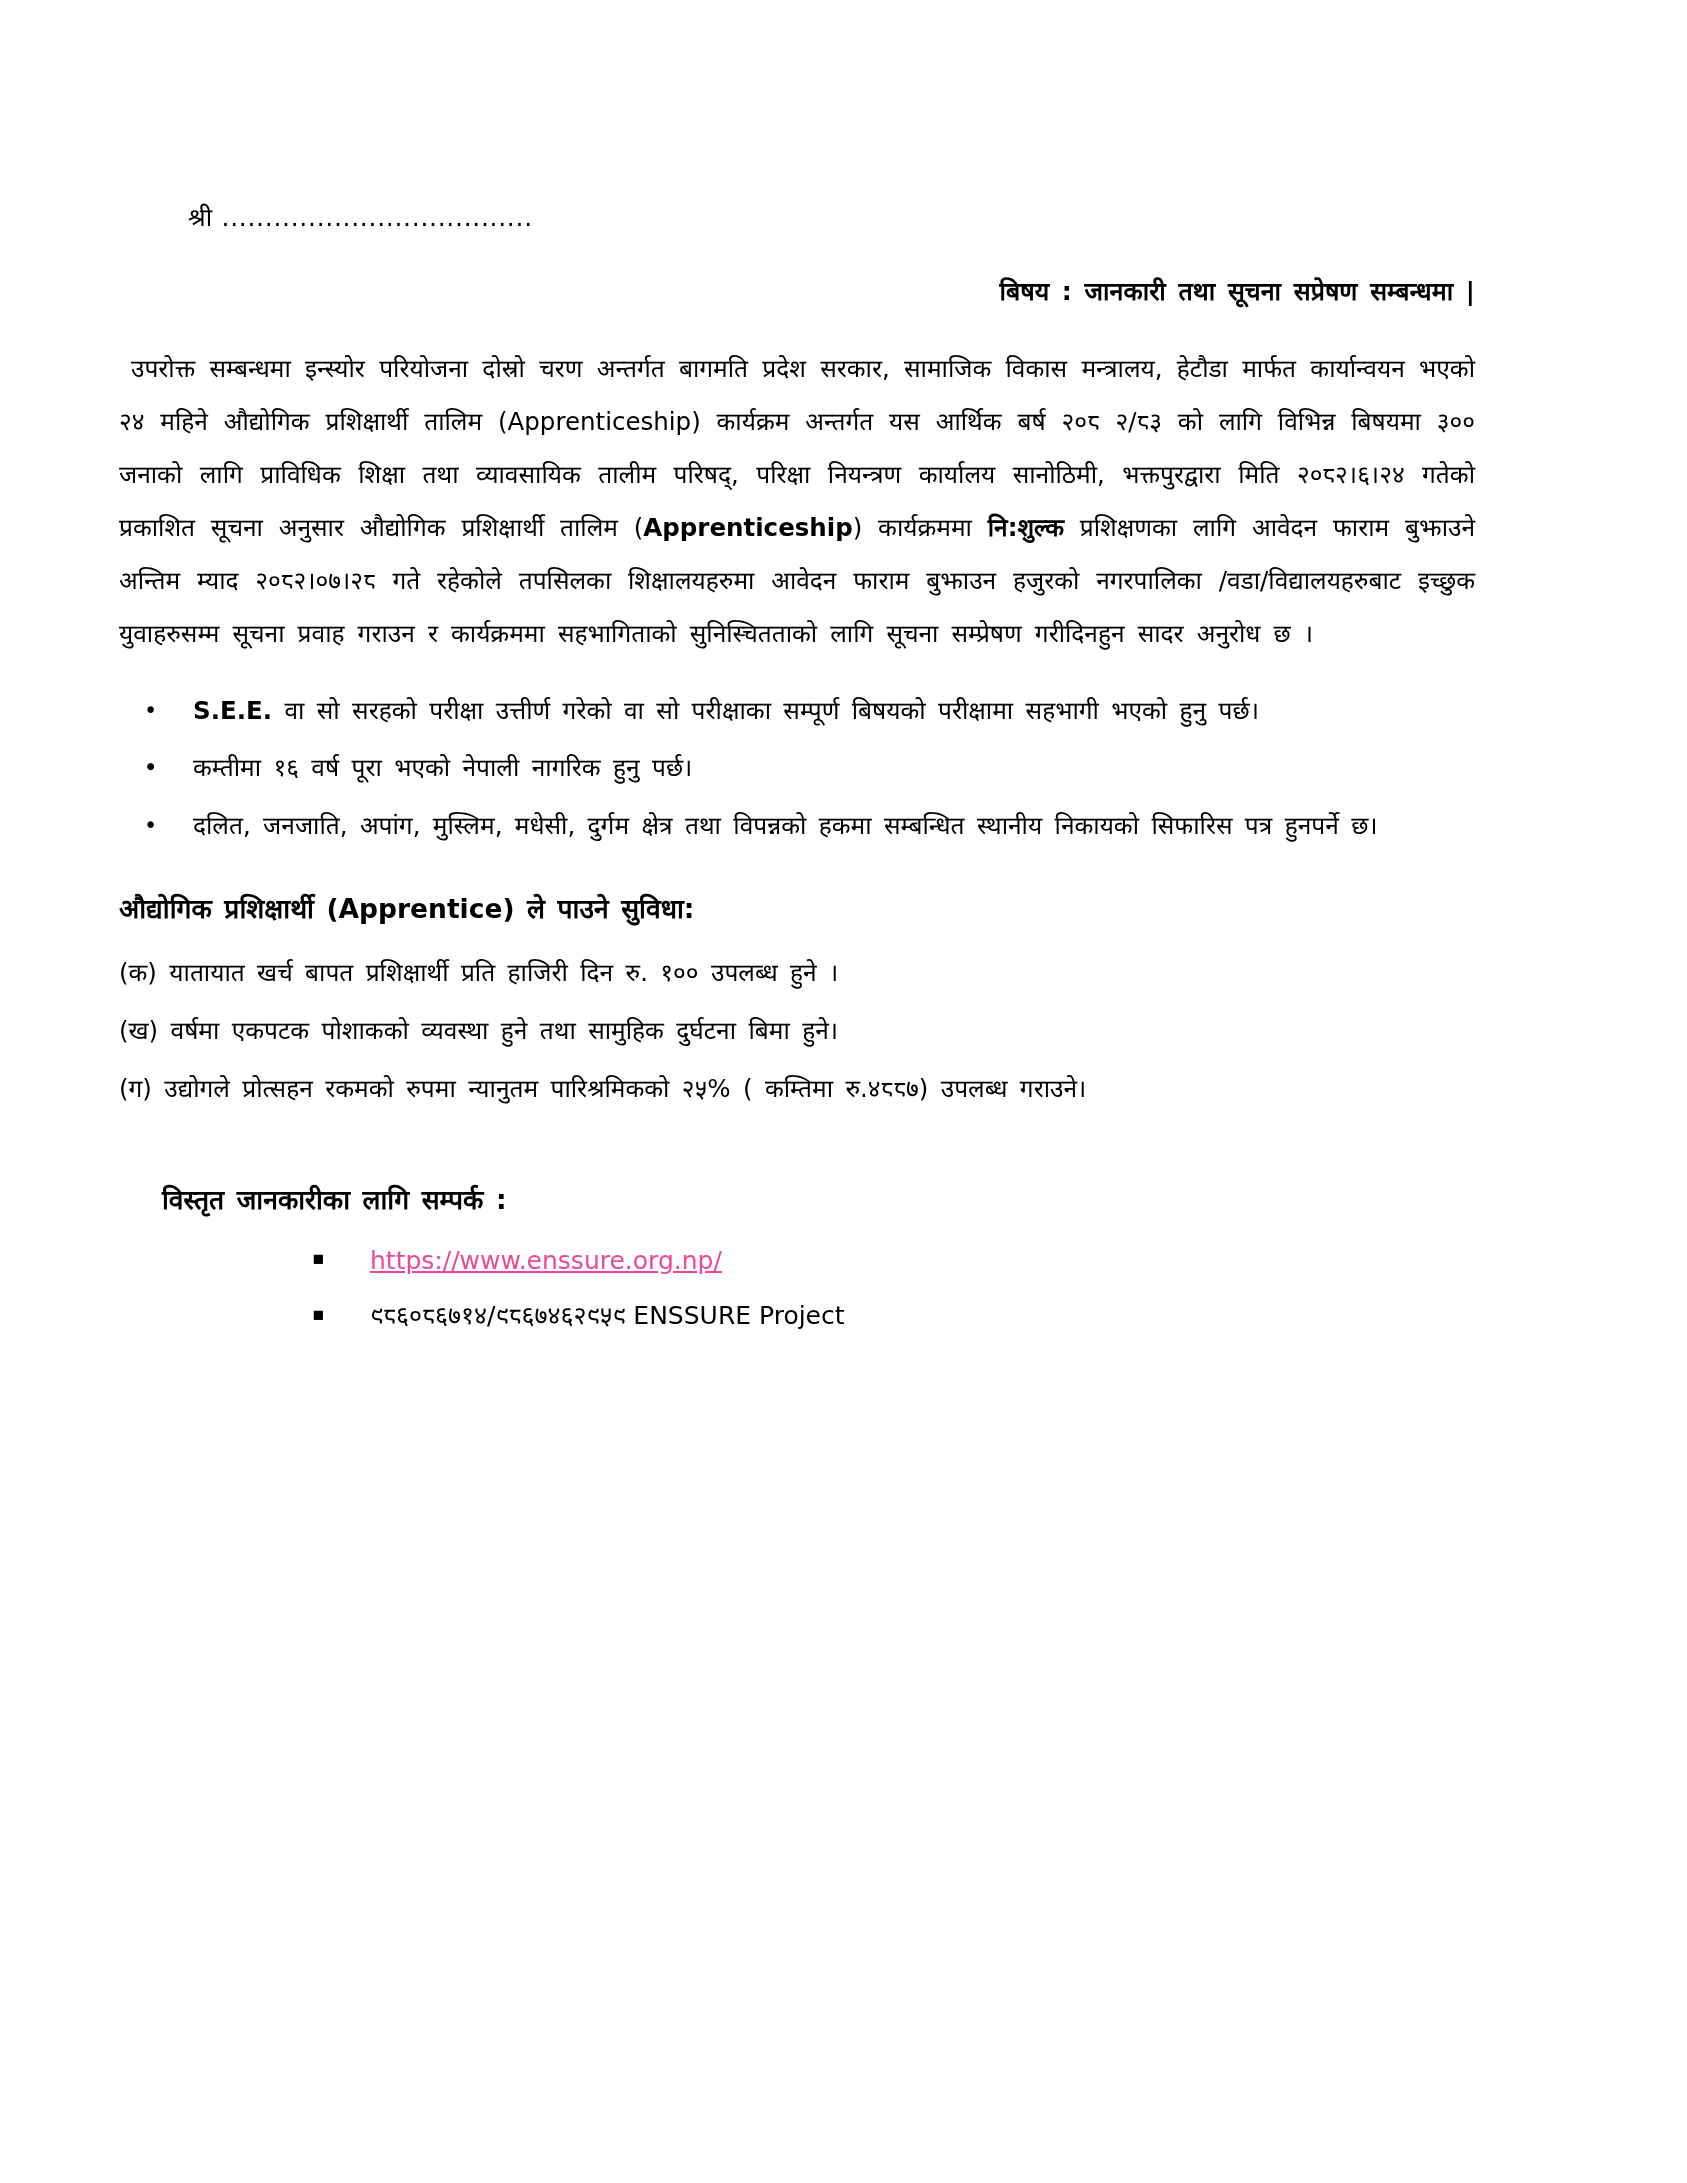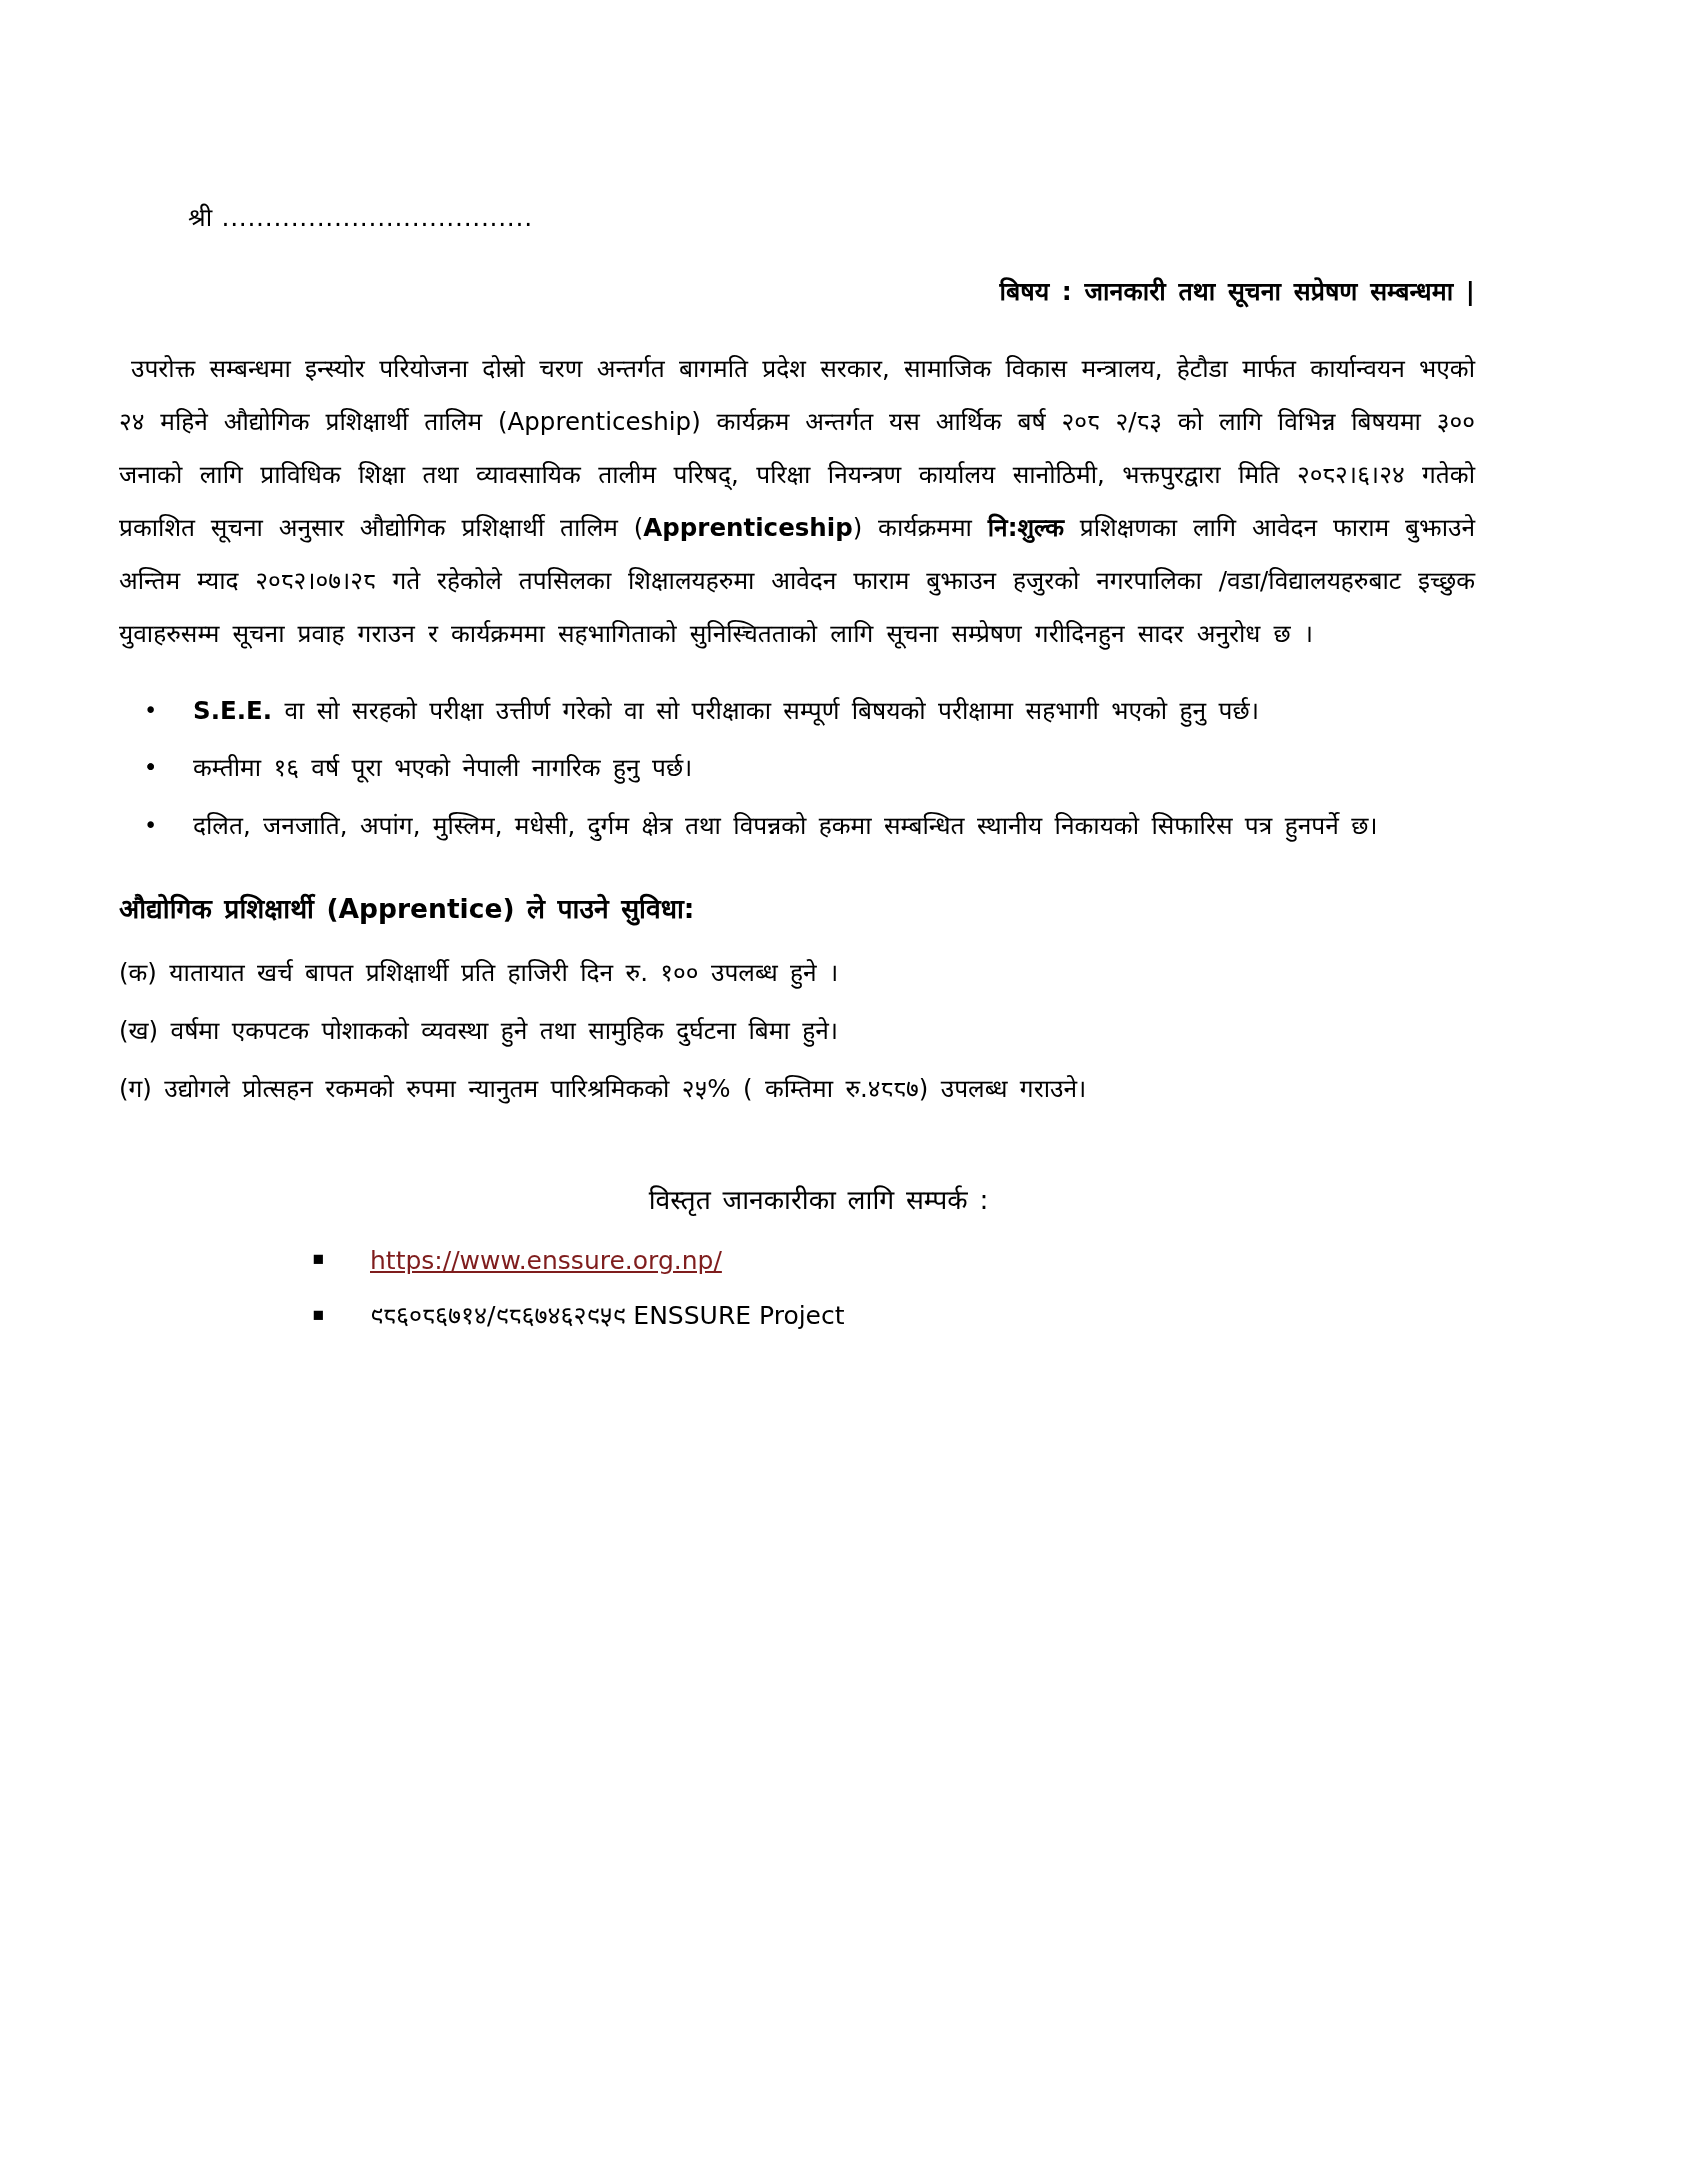--- a/index.html
+++ b/index.html
@@ -82,25 +82,24 @@
     font-size: 24.5px;
     line-height: 58px;
     word-spacing: 4.6px;
   }
   .benefit-items {
     margin-top: 14.6px;
   }
   .contact-heading {
     margin-top: 61px;
     margin-left: 43px;
-    font-weight: normal;
+    font-weight: bold;
     font-size: 26.5px;
     line-height: 42px;
     word-spacing: 3.3px;
-    text-align: center;
   }
   ul.contact-list {
     list-style: none;
     margin: 14.6px 0 0 0;
     padding: 0;
   }
   ul.contact-list li {
     position: relative;
     padding-left: 251px;
     font-size: 25px;
@@ -151,21 +150,21 @@
   <div class="benefit-items">
     <div class="benefit-item">(क) यातायात खर्च बापत प्रशिक्षार्थी प्रति हाजिरी दिन रु. १०० उपलब्ध हुने ।</div>
     <div class="benefit-item">(ख) वर्षमा एकपटक पोशाकको व्यवस्था हुने तथा सामुहिक दुर्घटना बिमा हुने।</div>
     <div class="benefit-item">(ग) उद्योगले प्रोत्सहन रकमको रुपमा न्यानुतम पारिश्रमिकको २५% ( कम्तिमा रु.४८८७) उपलब्ध गराउने।</div>
   </div>
 
   <div class="contact-heading">विस्तृत जानकारीका लागि सम्पर्क :</div>
 
   <ul class="contact-list">
     <li>
-      <span class="marker">▪</span><a class="link" style="color: #7f1d1d;">https://www.enssure.org.np/</a>
+      <span class="marker">▪</span><a class="link" style="color: #ec4899;">https://www.enssure.org.np/</a>
     </li>
     <li>
       <span class="marker">▪</span><span>९८६०८६७१४/९८६७४६२९५९ ENSSURE Project</span>
     </li>
   </ul>
 
 </div>
 
 
 </body></html>

